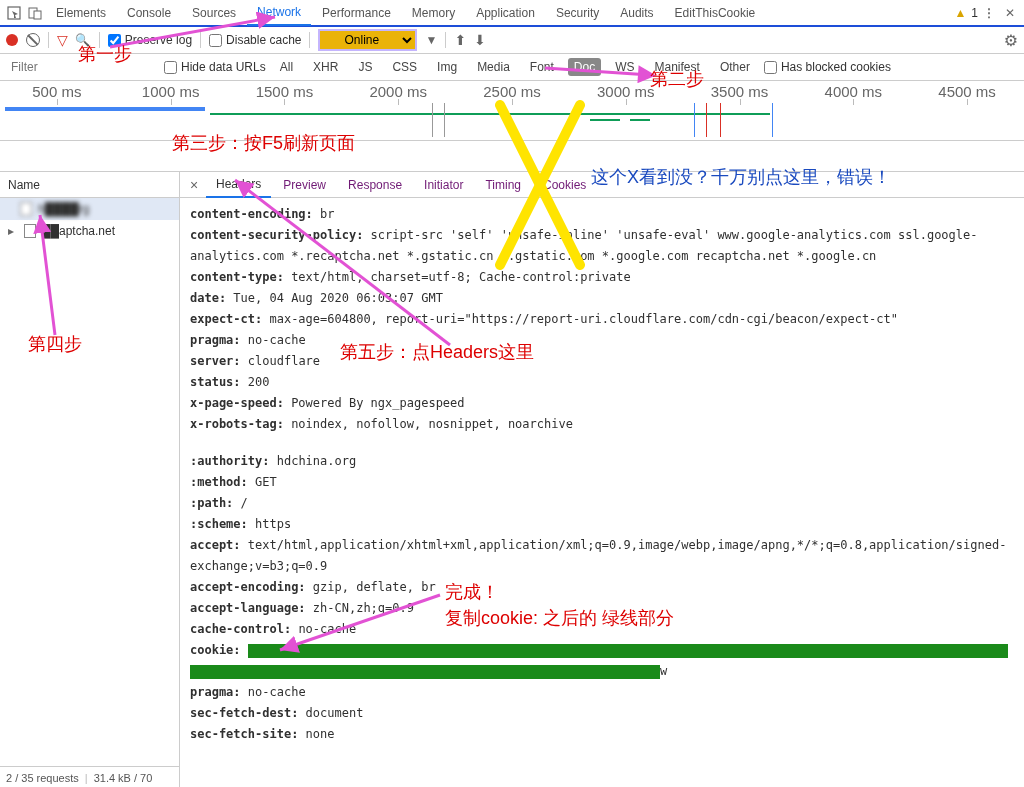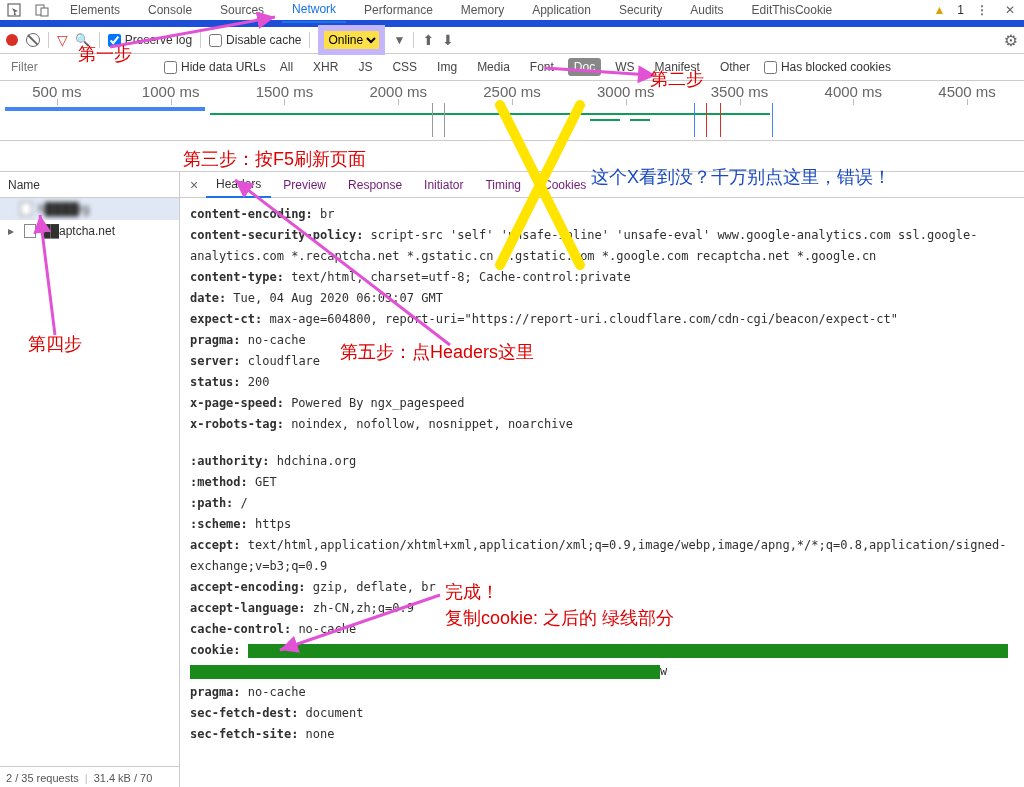--- a/index.html
+++ b/index.html
@@ -1,31 +1,31 @@
 <!DOCTYPE html>
 <html><head>
 <meta charset="utf-8">
 <style>
 * { margin: 0; padding: 0; box-sizing: border-box; }
 body { font-family: "Segoe UI", Arial, sans-serif; font-size: 12px; color: #303030; background: #fff; width: 1024px; height: 787px; overflow: hidden; position: relative; }
-.top-tabs { display: flex; align-items: center; height: 27px; border-bottom: 7px solid #1d4ed8; padding: 0 4px; gap: 8px; }
+.top-tabs { display: flex; align-items: center; height: 27px; border-bottom: 2px solid #1d4ed8; padding: 0 4px; gap: 1px; }
 .top-tabs .icon { width: 20px; height: 20px; display: inline-flex; align-items: center; justify-content: center; cursor: pointer; color: #555; }
 .top-tabs .tab { padding: 5px 10px; color: #555; cursor: pointer; }
 .top-tabs .tab.active { color: #1a73e8; border-bottom: 2px solid #1a73e8; }
 .top-tabs .spacer { flex: 1; }
 .top-tabs .warn { color: #d9a400; font-weight: bold; margin-right: 4px; }
 
 .toolbar { display: flex; align-items: center; height: 27px; border-bottom: 1px solid #ccc; padding: 0 6px; gap: 8px; }
 .toolbar .rec { width: 12px; height: 12px; border-radius: 50%; background: #d93025; }
 .toolbar .ban { width: 14px; height: 14px; border: 1.5px solid #666; border-radius: 50%; position: relative; }
 .toolbar .ban::after { content: ""; position: absolute; width: 14px; height: 1.5px; background: #666; top: 5px; left: -1px; transform: rotate(45deg); }
 .toolbar .funnel { color: #d93025; font-size: 14px; }
 .toolbar .sep { width: 1px; height: 16px; background: #ccc; }
 .toolbar label { display: flex; align-items: center; gap: 4px; color: #333; cursor: pointer; }
-.toolbar select { border: 6px solid #c4b5fd; background: #fde047; padding: 1px 0; font-size: 12px; }
+.toolbar select { border: 2px solid #c4b5fd; background: #eab308; padding: 1px 20px; font-size: 12px; }
 .toolbar .arrow-icon { color: #666; font-size: 14px; cursor: pointer; }
 .toolbar .gear { color: #666; font-size: 16px; cursor: pointer; }
 
 .filter-row { display: flex; align-items: center; height: 27px; border-bottom: 1px solid #ccc; padding: 0 6px; gap: 8px; }
 .filter-row input[type=text] { border: 1px solid transparent; padding: 2px 4px; width: 150px; font-size: 12px; color: #888; }
 .filter-row .lbl { display: flex; align-items: flex-end; gap: 4px; color: #333; }
 .filter-row .pill { padding: 2px 6px; color: #444; cursor: pointer; }
 .filter-row .pill.active { background: #888; color: #fff; border-radius: 3px; }
 
 .timeline { height: 60px; border-bottom: 1px solid #ccc; position: relative; padding-top: 2px; }
@@ -249,21 +249,21 @@
             <div class="hdr-line"><span class="k">sec-fetch-dest:</span><span class="v"> document</span></div>
             <div class="hdr-line"><span class="k">sec-fetch-site:</span><span class="v"> none</span></div>
           </div>
       </div>
     </div>
   </div>
 </div>
 
 <div class="annotation" style="left:78px;top:42px;">第一步</div>
 <div class="annotation" style="left:650px;top:67px;">第二步</div>
-<div class="annotation" style="left:183px;top:131px;margin-top:16px;">第三步：按F5刷新页面</div>
+<div class="annotation" style="left:172px;top:131px;">第三步：按F5刷新页面</div>
 <div class="annotation blue" style="left:585px;top:165px;margin-left:6px;">这个X看到没？千万别点这里，错误！</div>
 <div class="annotation" style="left:28px;top:332px;">第四步</div>
 <div class="annotation" style="left:340px;top:340px;">第五步：点Headers这里</div>
 <div class="annotation" style="left:445px;top:580px;">完成！</div>
 <div class="annotation" style="left:445px;top:606px;">复制cookie: 之后的 绿线部分</div>
 
 <svg class="arrow-svg" style="left:110px;top:12px;" width="180" height="40">
     <defs>
       <marker id="ah1" markerWidth="8" markerHeight="8" refX="6" refY="3" orient="auto">
         <path d="M0,0 L6,3 L0,6 Z" fill="#e252d4"></path>

